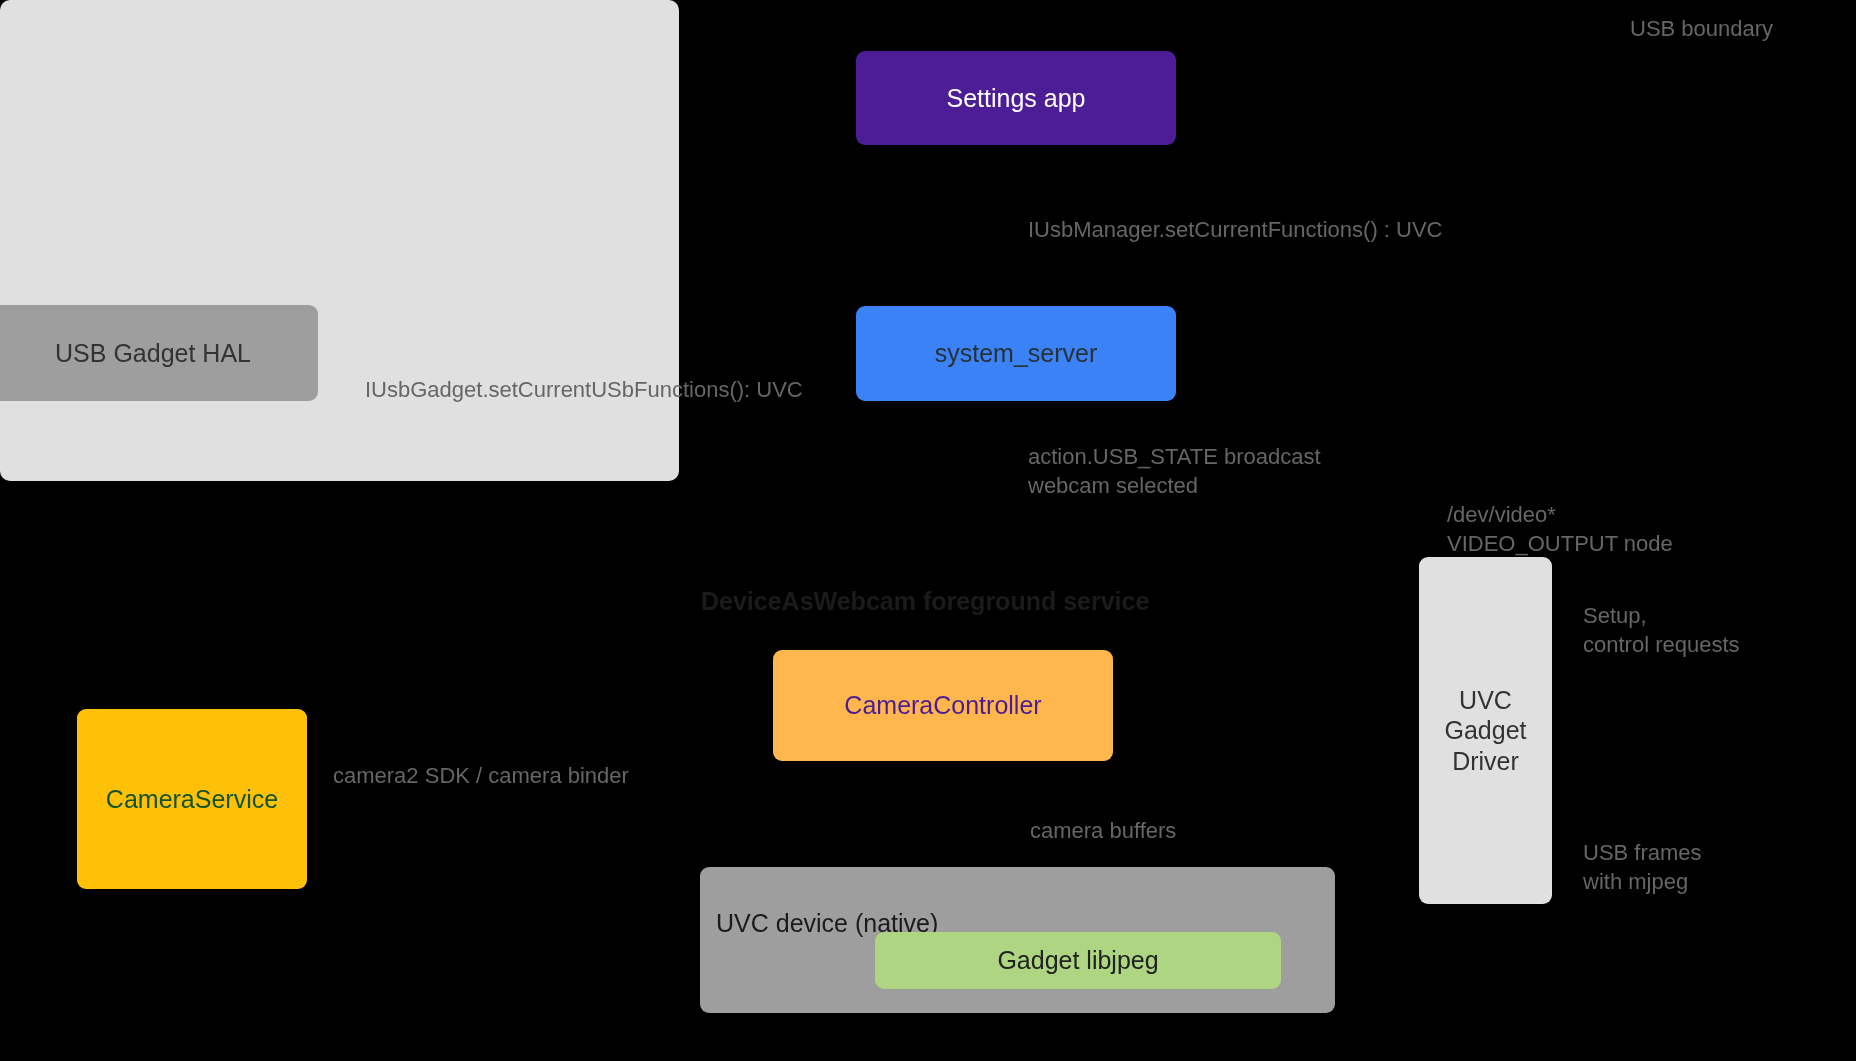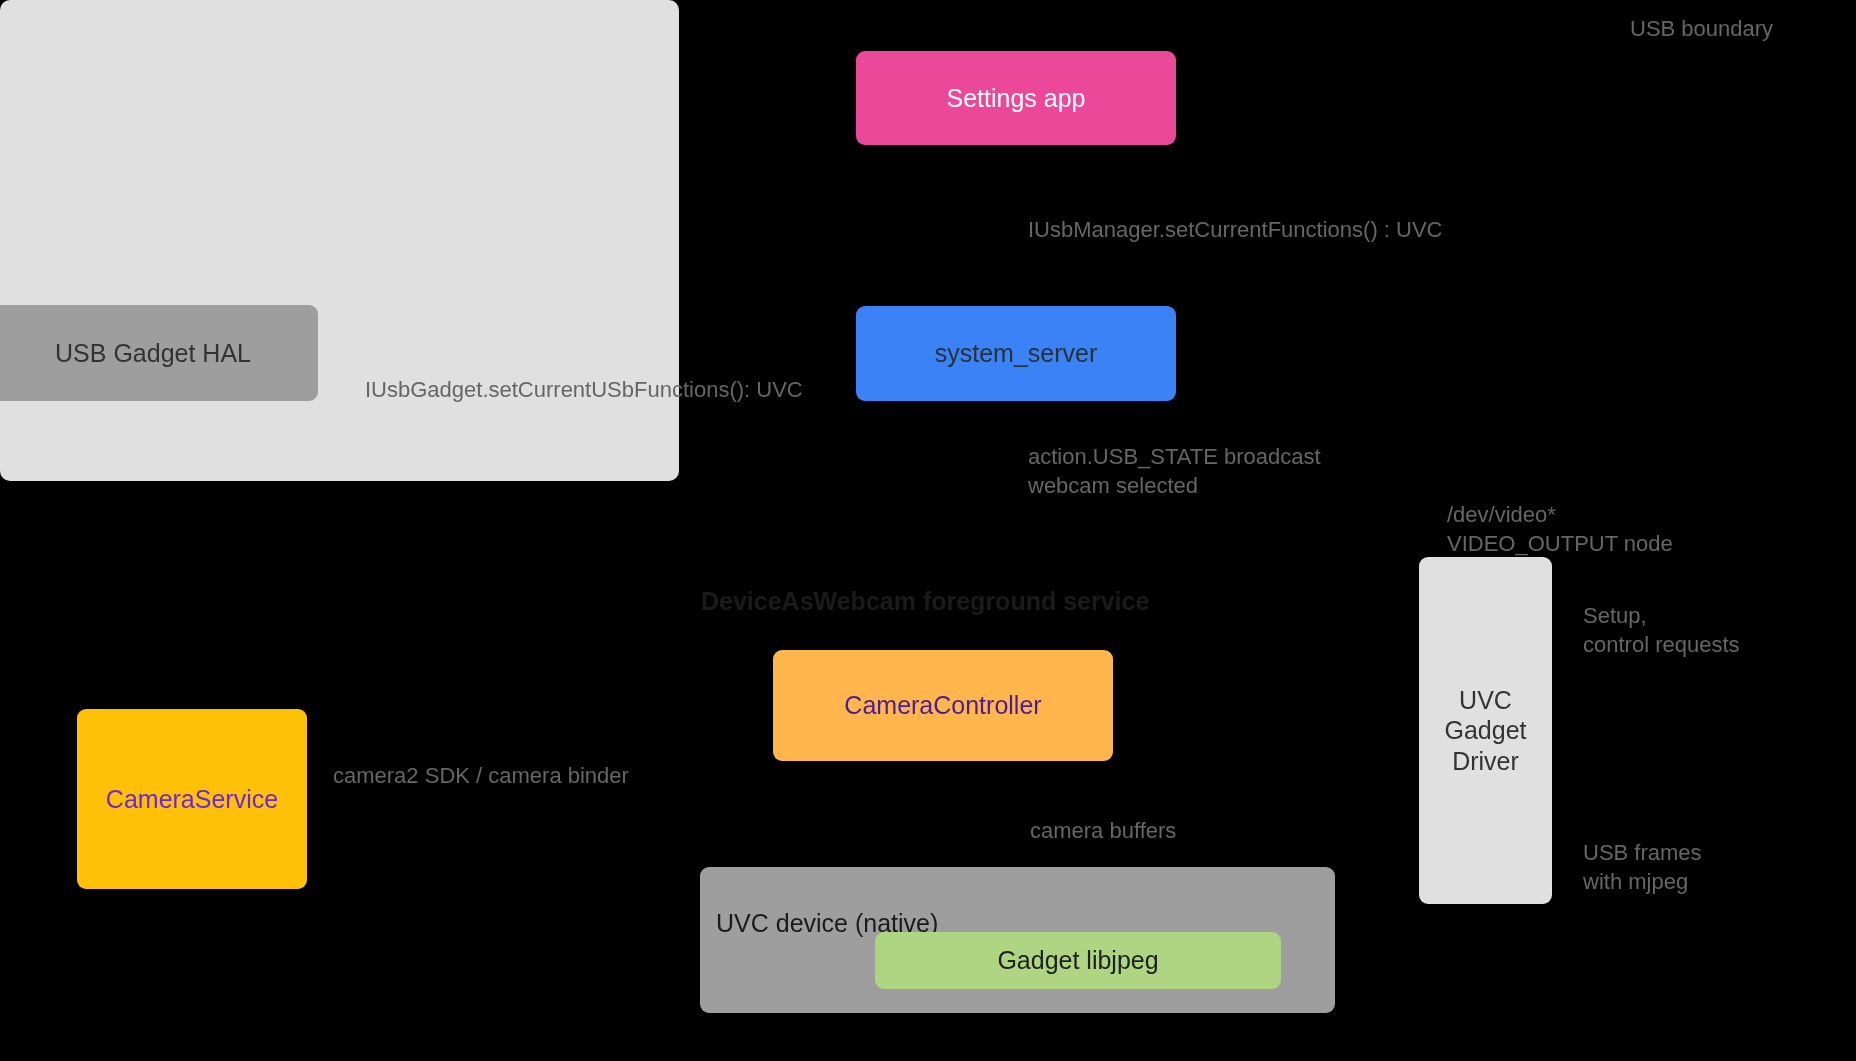--- a/index.html
+++ b/index.html
@@ -29,34 +29,34 @@
     position: absolute;
     color: #666666;
     font-size: 22px;
     line-height: 1.34;
     white-space: pre-line;
   }
 
   
   #settings-app-box {
     left: 856px; top: 51px; width: 320px; height: 94px;
-    background: #ec4899; color: #ffffff; font-size: 25px;
+    background: #4c1d95; color: #ffffff; font-size: 25px;
   }
   #usb-gadget-hal-box {
     left: -12px; top: 305px; width: 330px; height: 96px;
     background: #9E9E9E; color: #333333; font-size: 25px;
     border-radius: 0 9px 9px 0;
   }
   #system-server-box {
     left: 856px; top: 306px; width: 320px; height: 95px;
     background: #3b82f6; color: #263238; font-size: 25px;
   }
   #camera-service-box {
     left: 77px; top: 709px; width: 230px; height: 180px;
-    background: #FFC107; color: #6d28d9; font-size: 25px;
+    background: #FFC107; color: #14532d; font-size: 25px;
   }
   #dawc-service-panel {
     left: 677px; top: 557px; width: 679px; height: 481px;
     background: #E0E0E0; border-radius: 10px;
   }
   #dawc-service-title {
     position: absolute; left: 701px; top: 587px;
     color: #1b1b1b; font-size: 25px; font-weight: bold;
   }
   #camera-controller-box {

